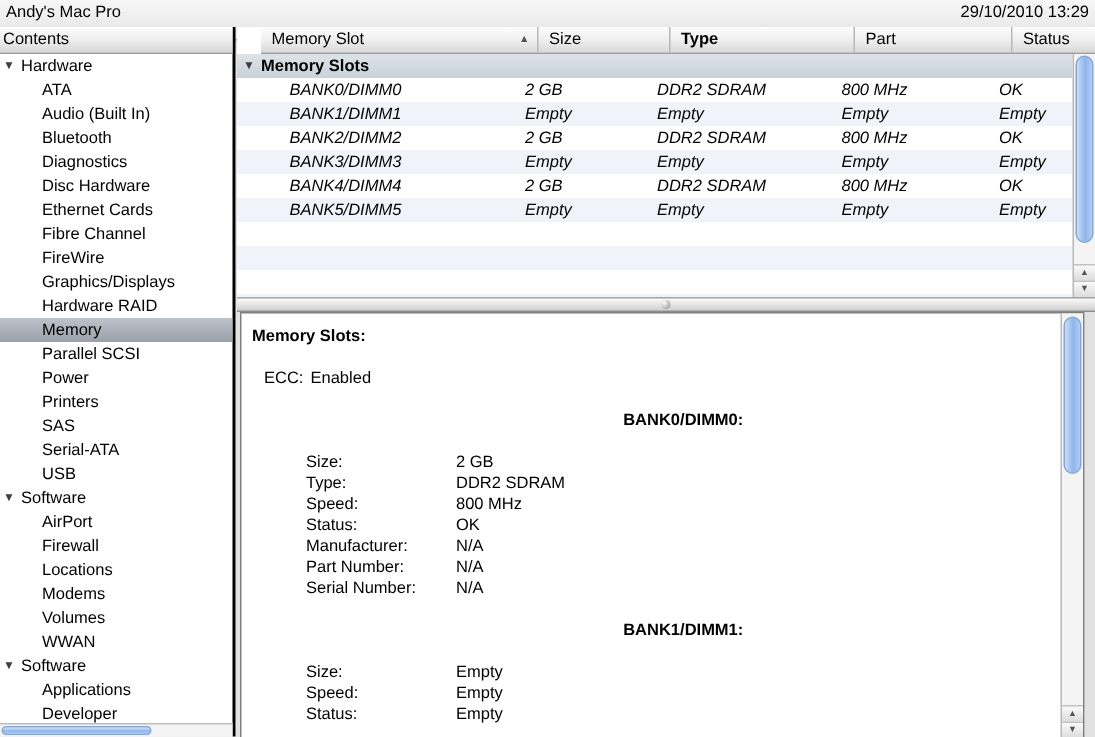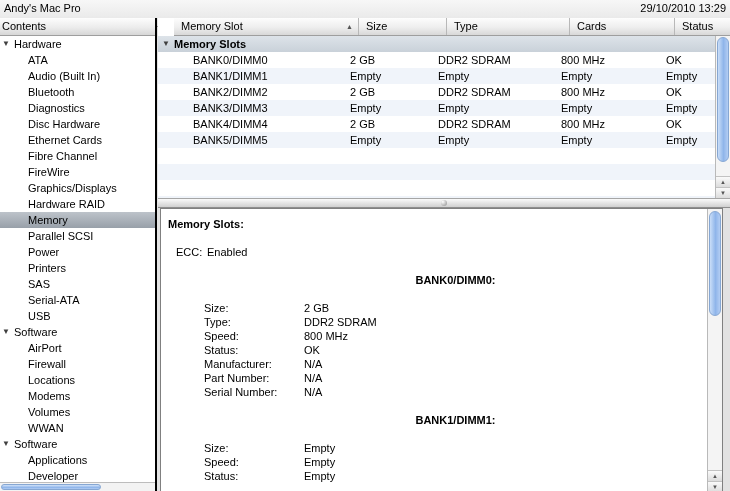--- a/index.html
+++ b/index.html
@@ -36,33 +36,33 @@
 
   
   .listview{position:absolute;top:0;left:0;right:0;height:180px;background:#fff;}
   .lv-header{position:absolute;top:0;left:16px;right:0;height:18px;
     background:linear-gradient(#fdfdfd,#eeeeee 55%,#d8d8d8);
     border-bottom:1px solid #9e9e9e;}
   .hcell{position:absolute;top:0;height:17px;line-height:17px;padding-left:7px;
     border-right:1px solid #b8b8b8;overflow:hidden;}
   .hc-slot{left:0;width:185px;}
   .hc-size{left:185px;width:88px;}
-  .hc-type{left:273px;width:123px;}
+  .hc-type{left:273px;width:123px;font-weight:bold;}
   .hc-speed{left:396px;width:105px;}
   .hc-status{left:501px;right:0;border-right:none;}
   .sort-arrow{position:absolute;right:5px;top:0;font-size:7px;color:#555;line-height:17px;}
 
   .lv-body{position:absolute;top:18px;left:0;right:15px;bottom:0;overflow:hidden;}
   .group-row{height:16px;line-height:16px;font-weight:bold;position:relative;padding-left:16px;
     background:linear-gradient(#dde3e9,var(--group_row,#c9d1d9));}
   .group-row .disclosure{position:absolute;left:4px;top:0;font-size:8px;font-weight:normal;
     color:#3f3f3f;line-height:16px;}
   .lv-row{height:16px;line-height:16px;position:relative;background:#fff;}
   .lv-row.odd{background:var(--row_stripe,#f0f4fa);}
-  .cell{position:absolute;top:0;height:16px;overflow:hidden;white-space:nowrap;}
+  .cell{position:absolute;top:0;height:16px;overflow:hidden;white-space:nowrap;font-style:italic;}
   .c-slot{left:0;width:185px;padding-left:35px;}
   .c-size{left:185px;width:88px;padding-left:7px;}
   .c-type{left:273px;width:123px;padding-left:7px;}
   .c-speed{left:396px;width:105px;padding-left:7px;}
   .c-status{left:501px;right:0;padding-left:7px;}
   .stripes{position:absolute;left:0;right:0;top:112px;bottom:0;
     background:repeating-linear-gradient(#fff 0 16px,var(--row_stripe,#f0f4fa) 16px 32px);}
 
   
   .vscroll{position:absolute;right:0;width:15px;background:#f4f4f4;border-left:1px solid #b9b9b9;}
@@ -152,21 +152,21 @@
 <div class="main">
 
   <div class="listview">
     <div class="lv-header">
       <div class="hcell hc-slot">
         <span>Memory Slot</span>
         <span class="sort-arrow">▲</span>
       </div>
       <div class="hcell hc-size"><span>Size</span></div>
       <div class="hcell hc-type"><span>Type</span></div>
-      <div class="hcell hc-speed"><span>Cards</span></div>
+      <div class="hcell hc-speed"><span>Part</span></div>
       <div class="hcell hc-status"><span>Status</span></div>
     </div>
 
     <div class="lv-body">
       <div class="group-row">
         <span class="disclosure">▼</span>
         <span>Memory Slots</span>
       </div>
 
       <div class="lv-row">

